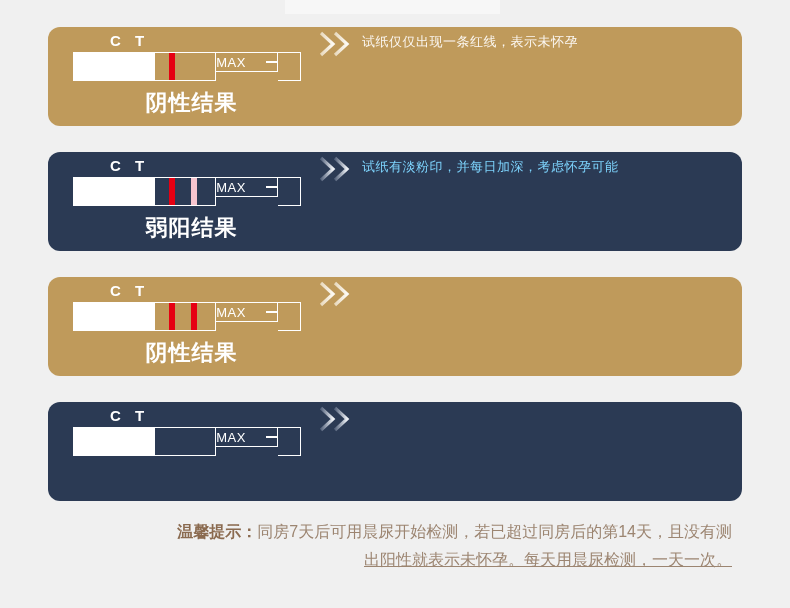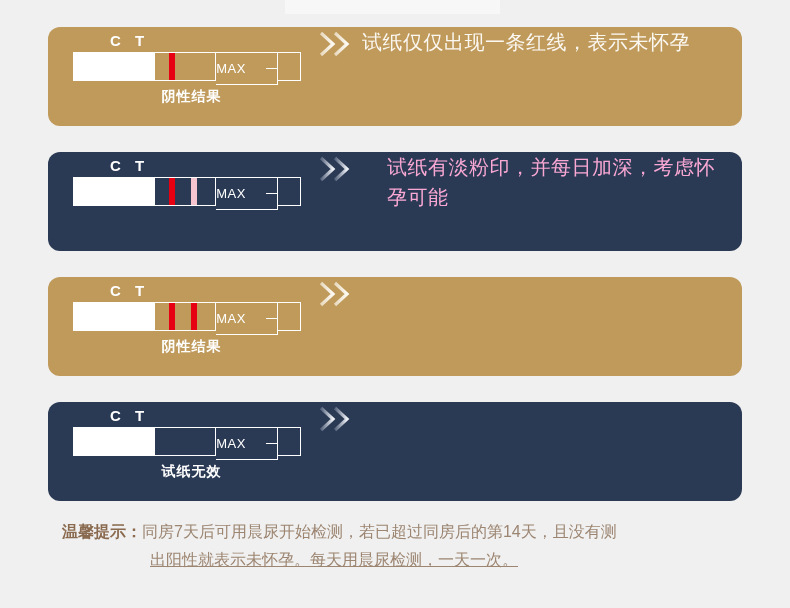--- a/index.html
+++ b/index.html
@@ -95,21 +95,21 @@
     bottom: 0;
     width: 6px;
   }
   .strip .window .line.c { left: 14px; }
   .strip .window .line.t { left: 36px; }
 
   
   .strip .maxbox {
     position: relative;
     width: 62px;
-    height: 33px;
+    height: 20px;
     border: 1.5px solid #ffffff;
     border-left: none;
     box-sizing: border-box;
     display: flex;
     align-items: center;
     justify-content: center;
     gap: 20px;
   }
   .strip .maxbox .maxtext {
     font-size: 13px;
@@ -132,57 +132,57 @@
     box-sizing: border-box;
   }
 
   .strip-caption {
     position: absolute;
     left: 0;
     right: 0;
     top: 61px;
     text-align: center;
     padding-left: 25px;
-    font-size: 14px;
+    font-size: 22px;
     font-weight: bold;
     color: #ffffff;
     letter-spacing: 1px;
   }
 
   
   .chev {
     flex: 0 0 52px;
     height: 34px;
     display: flex;
     align-items: center;
     justify-content: center;
   }
 
   
   .desc {
     flex: 1 1 auto;
-    font-size: 20px;
+    font-size: 13px;
     line-height: 30px;
     color: #f2f2f2;
     padding-right: 14px;
     letter-spacing: 0.5px;
   }
   .panel.gold .desc { color: #fbf7f1; }
-  .panel.navy .desc { color: #f9a8d4; margin-left: 25px; }
+  .panel.navy .desc { color: #7dd3fc; }
 
   
   .tip {
     position: absolute;
     left: 62px;
     top: 518px;
     width: 670px;
     font-size: 16px;
     line-height: 28px;
     color: #9b8673;
-    text-align: left;
+    text-align: right;
   }
   .tip .tip-label {
     font-weight: bold;
     color: #8a6a4f;
   }
   .tip .tip-body { color: #9c8571; }
   .tip .tip-line2 {
     display: block;
     text-indent: 88px;
     text-decoration: underline;
@@ -237,20 +237,21 @@
         <div class="window">
           <span class="line c" style="background:#e60012"></span>
           <span class="line t" style="background:#f7c5cf"></span>
         </div>
         <div class="maxbox">
           <span class="maxtext">MAX</span>
           <span class="maxdash"></span>
         </div>
         <div class="endcap"></div>
       </div>
+      <div class="strip-caption">弱阳结果</div>
     </div>
 
     <div class="chev">
       <svg width="40" height="30" viewBox="0 0 40 30" aria-hidden="true">
         <defs>
           <linearGradient id="chevNavyA" x1="0" y1="0" x2="1" y2="0">
             <stop offset="0%" stop-color="#55637c"></stop>
               <stop offset="100%" stop-color="#eef1f6"></stop>
           </linearGradient>
         </defs>
@@ -303,21 +304,20 @@
         <div class="window">
           <span class="line c" style="background:transparent"></span>
           <span class="line t" style="background:transparent"></span>
         </div>
         <div class="maxbox">
           <span class="maxtext">MAX</span>
           <span class="maxdash"></span>
         </div>
         <div class="endcap"></div>
       </div>
-      <div class="strip-caption">试纸无效</div>
     </div>
 
     <div class="chev">
       <svg width="40" height="30" viewBox="0 0 40 30" aria-hidden="true">
         <defs>
           <linearGradient id="chevNavyB" x1="0" y1="0" x2="1" y2="0">
             <stop offset="0%" stop-color="#55637c"></stop>
               <stop offset="100%" stop-color="#eef1f6"></stop>
           </linearGradient>
         </defs>

